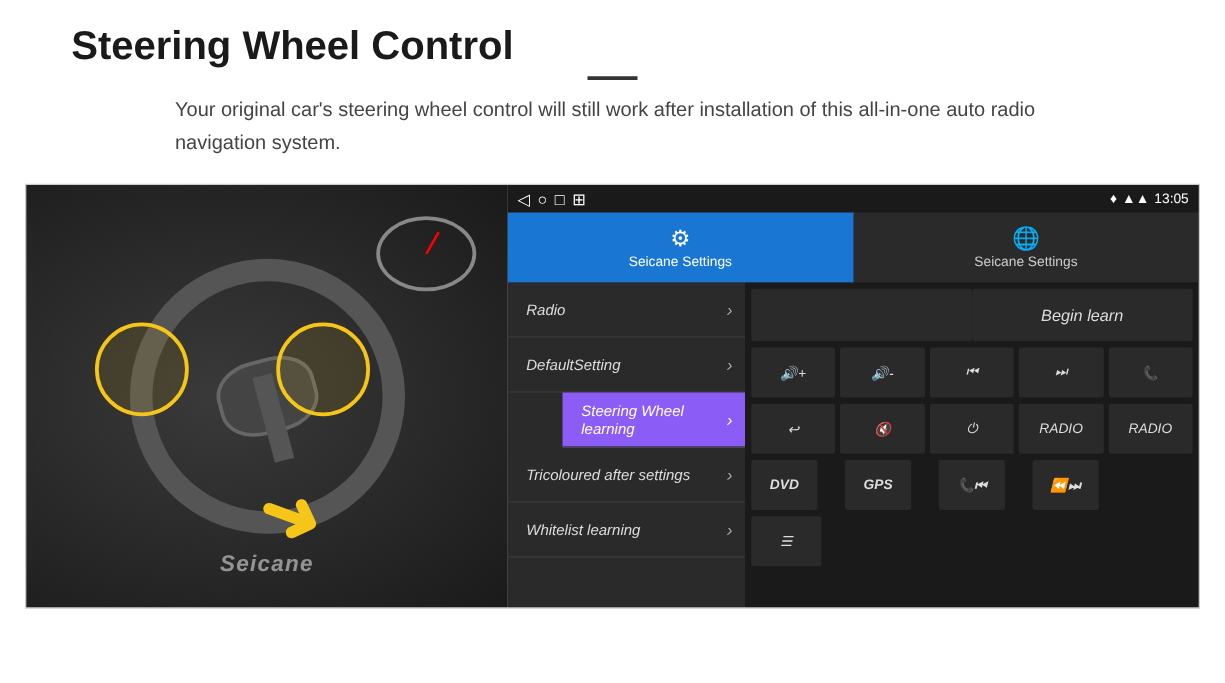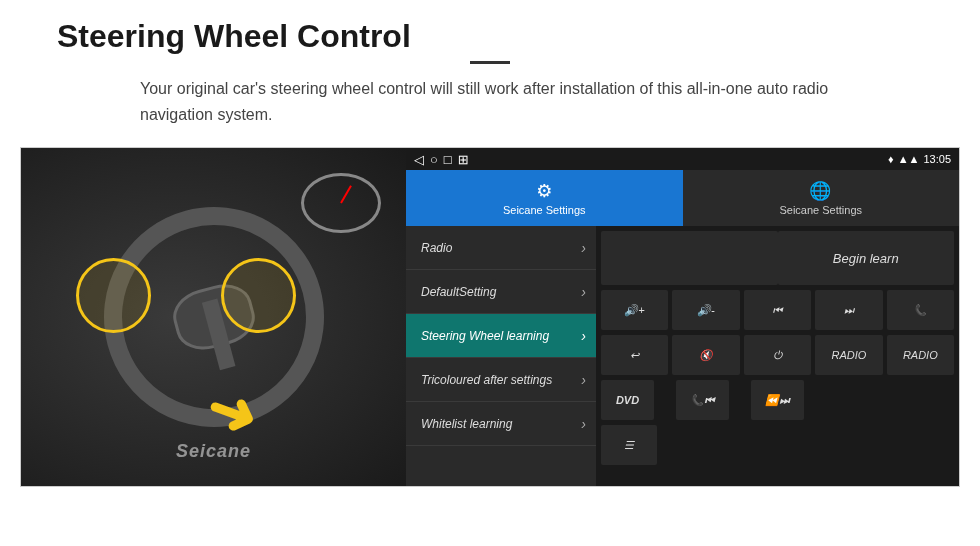--- a/index.html
+++ b/index.html
@@ -226,22 +226,23 @@
       align-items: center;
       justify-content: space-between;
       padding: 0 10px 0 15px;
       height: 44px;
       color: #ddd;
       font-size: 12px;
       cursor: pointer;
       border-bottom: 1px solid #3a3a3a;
     }
     .menu-item.active {
-      background: #0f766e;
+      background: #8b5cf6;
       color: #fff;
+      margin-left: 44px;
     }
     .menu-chevron {
       color: #aaa;
       font-size: 14px;
     }
     .menu-item.active .menu-chevron {
       color: #fff;
     }
     
     .right-content {
@@ -249,21 +250,21 @@
       background: #1a1a1a;
       display: flex;
       flex-direction: column;
       padding: 5px;
       gap: 5px;
     }
     
     .row1 {
       display: flex;
       gap: 0;
-      height: 54px;
+      height: 42px;
       border-radius: 14px;
     }
     .blank-area {
       flex: 1;
       background: #2a2a2a;
       border-radius: 2px;
     }
     .begin-learn-btn {
       flex: 1;
       background: #2a2a2a;
@@ -457,20 +458,23 @@
           <div class="fn-btn">
             <span>RADIO</span>
           </div>
         </div>
 
         <div class="btn-label-grid">
           <div class="btn-label">
             <span>DVD</span>
           </div>
           <div class="btn-label">
+            <span>GPS</span>
+          </div>
+          <div class="btn-label">
             <span>📞⏮</span>
           </div>
           <div class="btn-label">
             <span>⏪⏭</span>
           </div>
         </div>
 
         <div class="last-row">
           <div class="last-btn">
             <span>☰</span>

